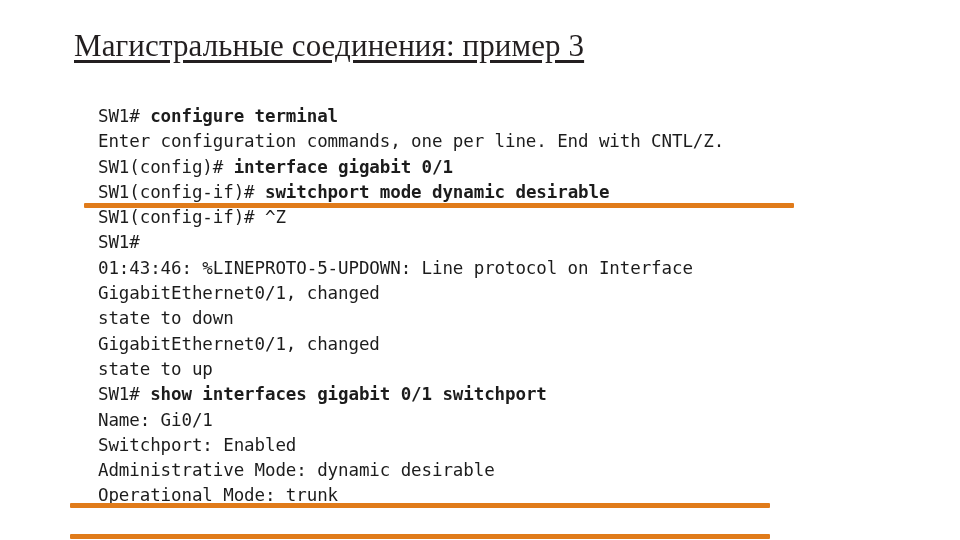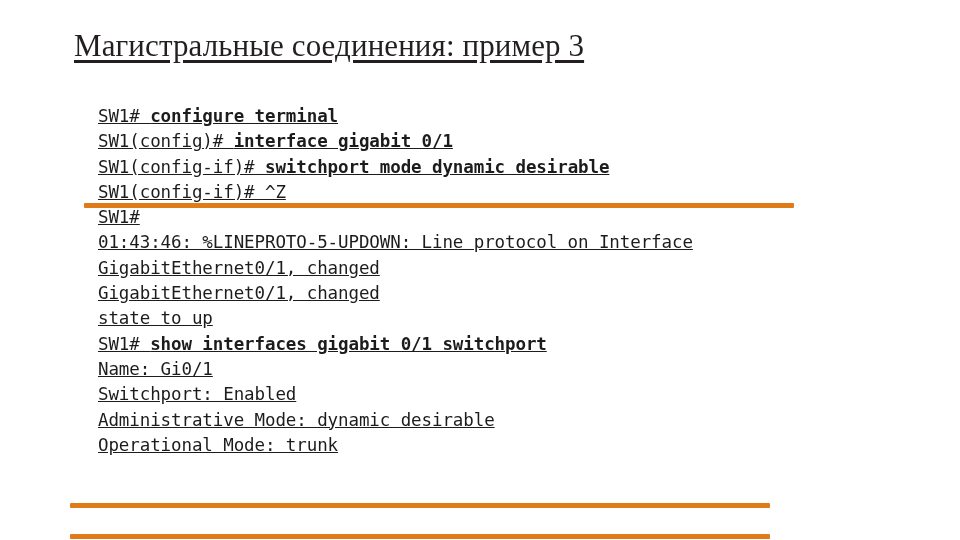--- a/index.html
+++ b/index.html
@@ -38,21 +38,20 @@
     top: 104px;
     width: 760px;
   }
   .line {
     font-family: "DejaVu Sans Mono", monospace;
     font-size: 17.5px;
     line-height: 25.3px;
     color: #1c1c1c;
     white-space: pre;
     letter-spacing: -0.1px;
-    text-decoration: underline;
   }
   .line b {
     font-weight: bold;
   }
   .hl {
     position: absolute;
     height: 5px;
     background: #e07b1a;
     border-radius: 1px;
   }
@@ -62,26 +61,28 @@
 </style>
 </head>
 <body>
 
 <div class="slide">
 
   <div class="slide-title">Магистральные соединения: пример 3</div>
 
   <div class="terminal" id="terminal">
       <div class="line"><span>SW1# </span><b>configure terminal</b></div>
+      <div class="line"><span>Enter configuration commands, one per line. End with CNTL/Z.</span></div>
       <div class="line"><span>SW1(config)# </span><b>interface gigabit 0/1</b></div>
       <div class="line"><span>SW1(config-if)# </span><b>switchport mode dynamic desirable</b></div>
       <div class="line"><span>SW1(config-if)# ^Z</span></div>
       <div class="line"><span>SW1#</span></div>
       <div class="line"><span>01:43:46: %LINEPROTO-5-UPDOWN: Line protocol on Interface</span></div>
       <div class="line"><span>GigabitEthernet0/1, changed</span></div>
+      <div class="line"><span>state to down</span></div>
       <div class="line"><span>GigabitEthernet0/1, changed</span></div>
       <div class="line"><span>state to up</span></div>
       <div class="line"><span>SW1# </span><b>show interfaces gigabit 0/1 switchport</b></div>
       <div class="line"><span>Name: Gi0/1</span></div>
       <div class="line"><span>Switchport: Enabled</span></div>
       <div class="line"><span>Administrative Mode: dynamic desirable</span></div>
       <div class="line"><span>Operational Mode: trunk</span></div>
     </div>
 
   <div class="hl hl-1"></div>

